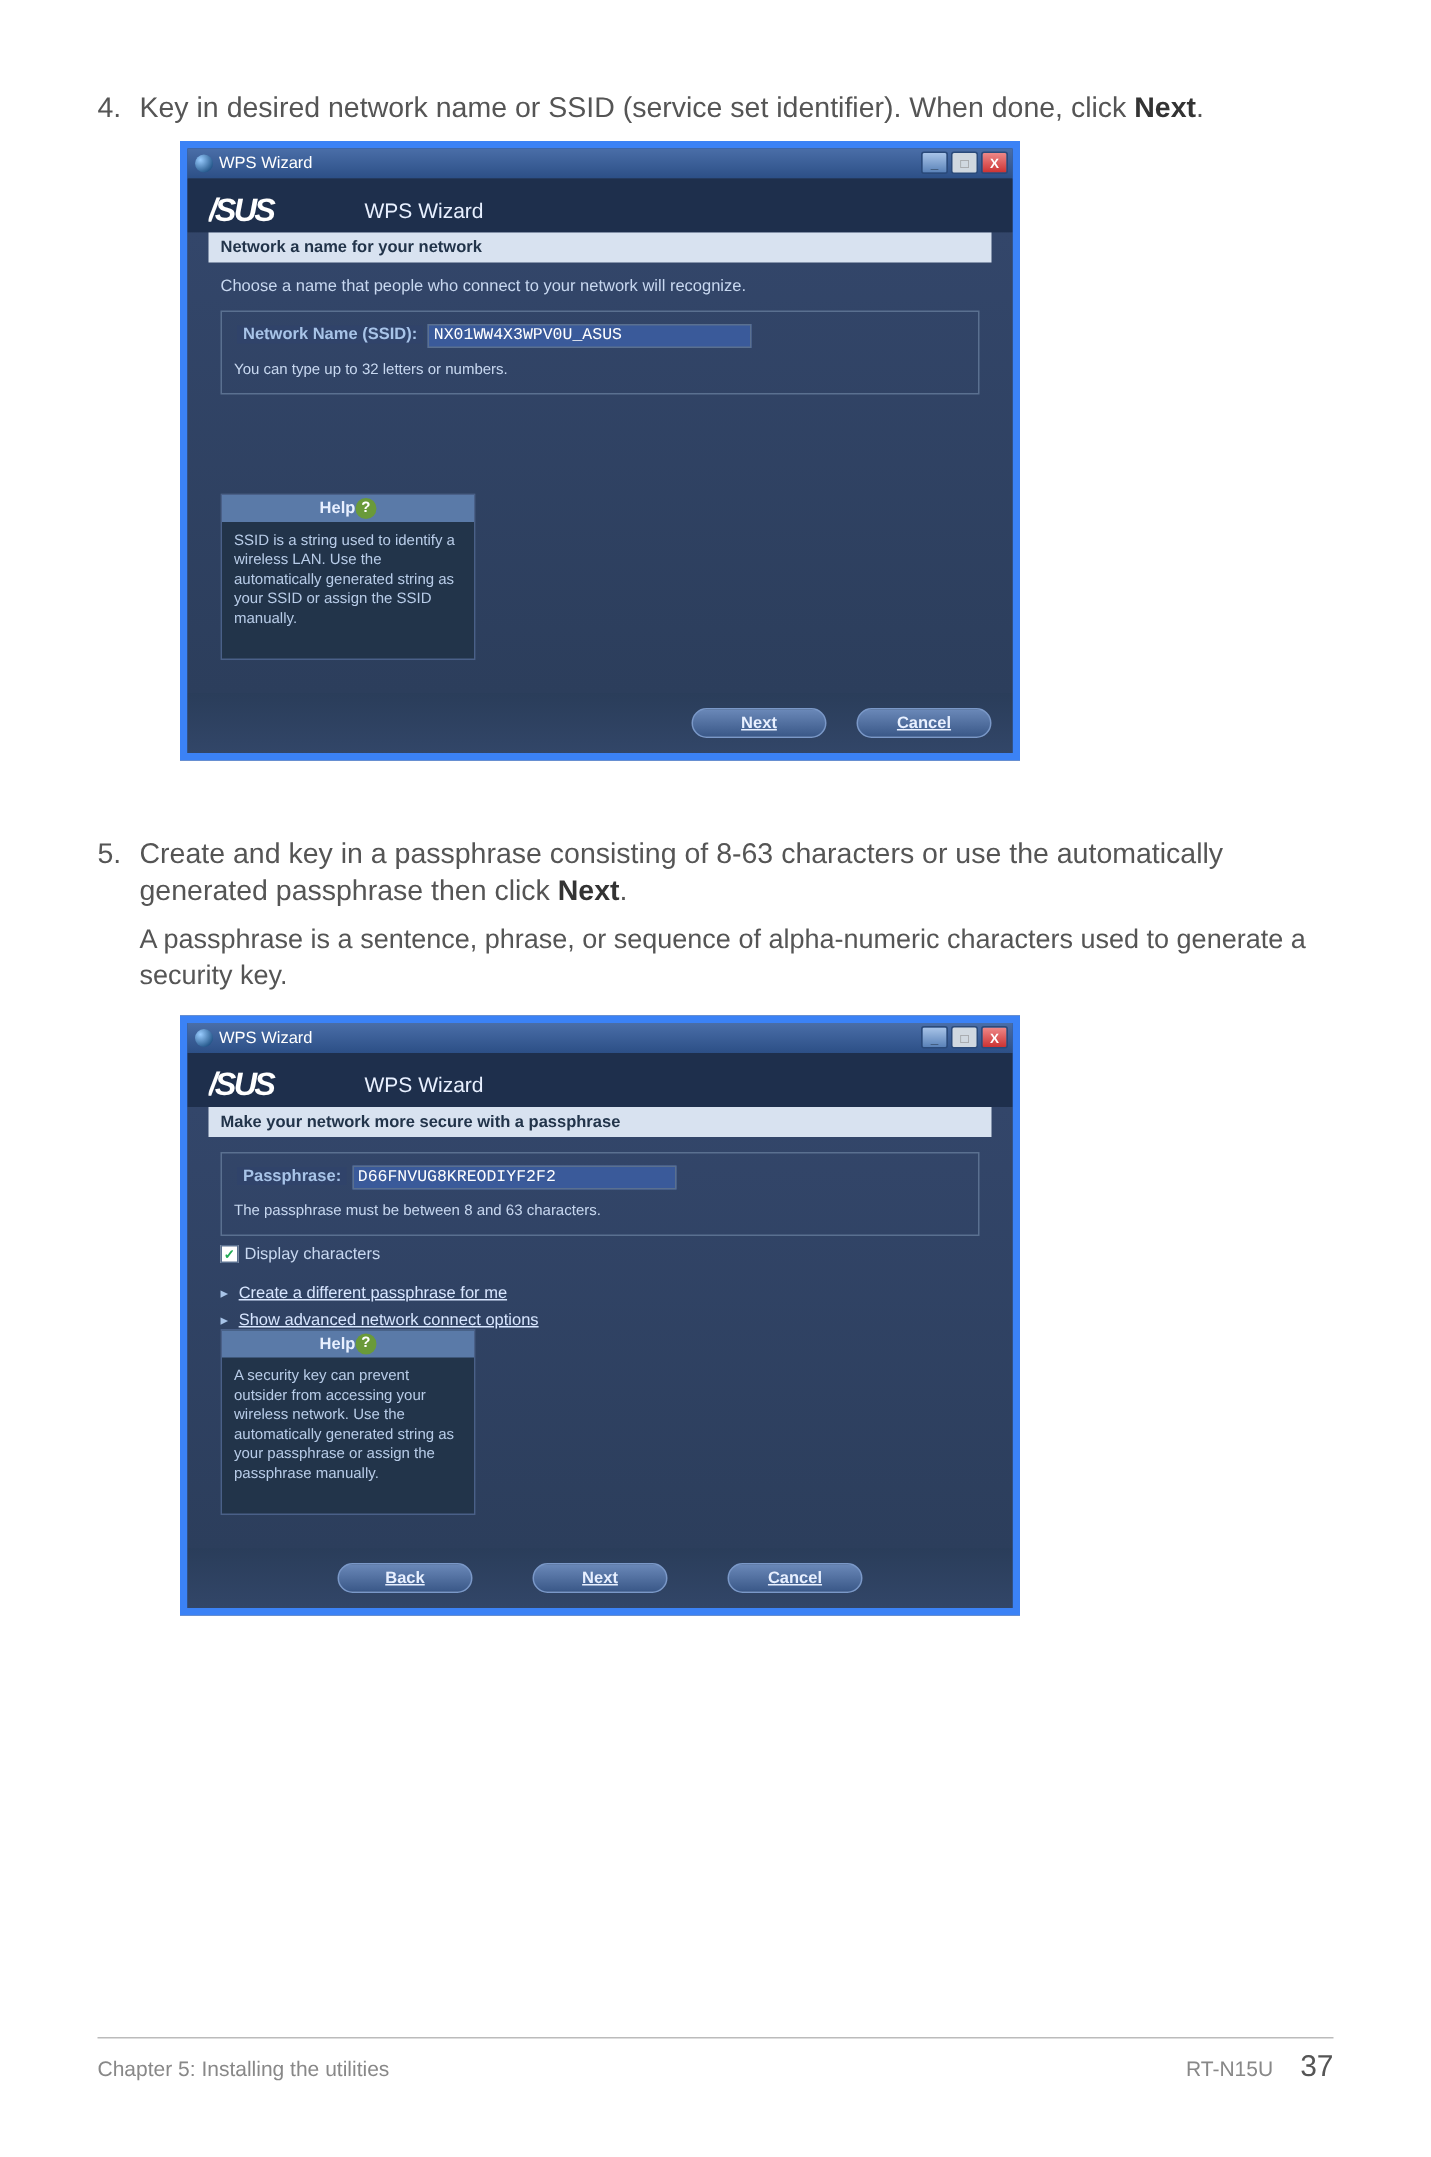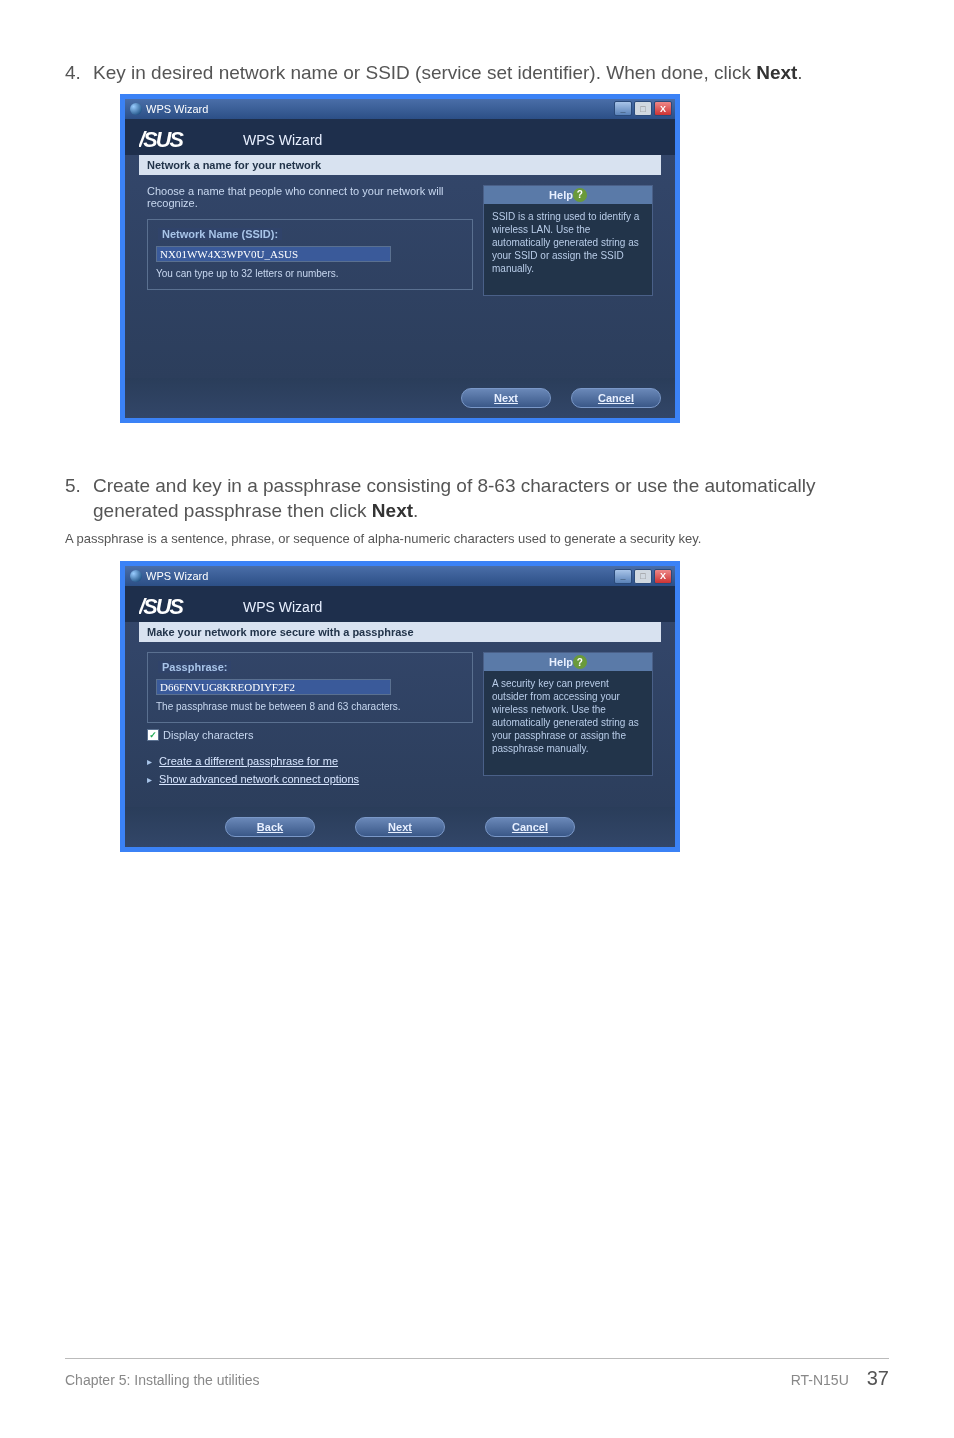--- a/index.html
+++ b/index.html
@@ -85,45 +85,45 @@
   .section-head {
     background: #d8e2f0;
     color: #22344a;
     font-weight: bold;
     font-size: 11px;
     padding: 4px 8px;
   }
   .content-inner {
     padding: 10px 8px 8px 8px;
     display: flex;
-    gap: 10px;
+    flex-direction: column;
   }
   .leftcol { flex: 1; color: #c8d8f0; font-size: 11px; }
   .desc { margin-bottom: 10px; }
   .fieldset {
     border: 1px solid #5a7090;
     padding: 8px 8px 10px 8px;
     margin-bottom: 6px;
   }
   .fieldset .legend {
     color: #a8c4e8;
     font-size: 11px;
     font-weight: bold;
     margin: -14px 0 6px 2px;
     background: #30436a;
     display: inline-block;
     padding: 0 4px;
   }
   .txtinput {
-    width: 235px;
+    width: 216px;
     border: 1px solid #5a7090;
     background: #fff;
     font-size: 11px;
     padding: 1px 3px;
-    font-family: Liberation Serif, serif;
+    font-family: Liberation Mono, monospace;
     color: #fff;
     background: #3a5a9a;
   }
   .txtinput.sel { background: #3a5a9a; color: #fff; }
   .hint { color: #c8d8f0; font-size: 10px; margin-top: 6px; }
   .checkbox-row { display: flex; align-items: center; gap: 4px; margin-top: 6px; color: #c8d8f0; font-size: 11px;}
   .checkbox-row .cb {
     width: 12px; height: 12px; background: #fff; border: 1px solid #5a7090;
     display: flex; align-items: center; justify-content: center;
     color: #2a5; font-size: 9px; font-weight: bold;
@@ -258,21 +258,21 @@
 </div>
 
 <div style="height:20px"></div>
 
 <div class="step">
   <div class="num">5.</div>
   <div class="body">
     <span>Create and key in a passphrase consisting of 8-63 characters or use the automatically generated passphrase then click </span><span class="bold">Next</span><span>.</span>
   </div>
 </div>
-<div class="cont" style="font-size:13px; color:#555; line-height:1.35; margin-top:6px;">A passphrase is a sentence, phrase, or sequence of alpha-numeric characters used to generate a security key.</div>
+<div class="cont" style="margin-left:28px; font-size:18px; color:#555; line-height:1.35; margin-top:6px;">A passphrase is a sentence, phrase, or sequence of alpha-numeric characters used to generate a security key.</div>
 
 <div class="window" style="margin-top:14px;">
   <div class="titlebar">
     <div class="left">
       <div class="icon-globe"></div>
       <span>WPS Wizard</span>
     </div>
     <div class="winbtns">
       <div class="wb min">_</div>
       <div class="wb max">□</div>

